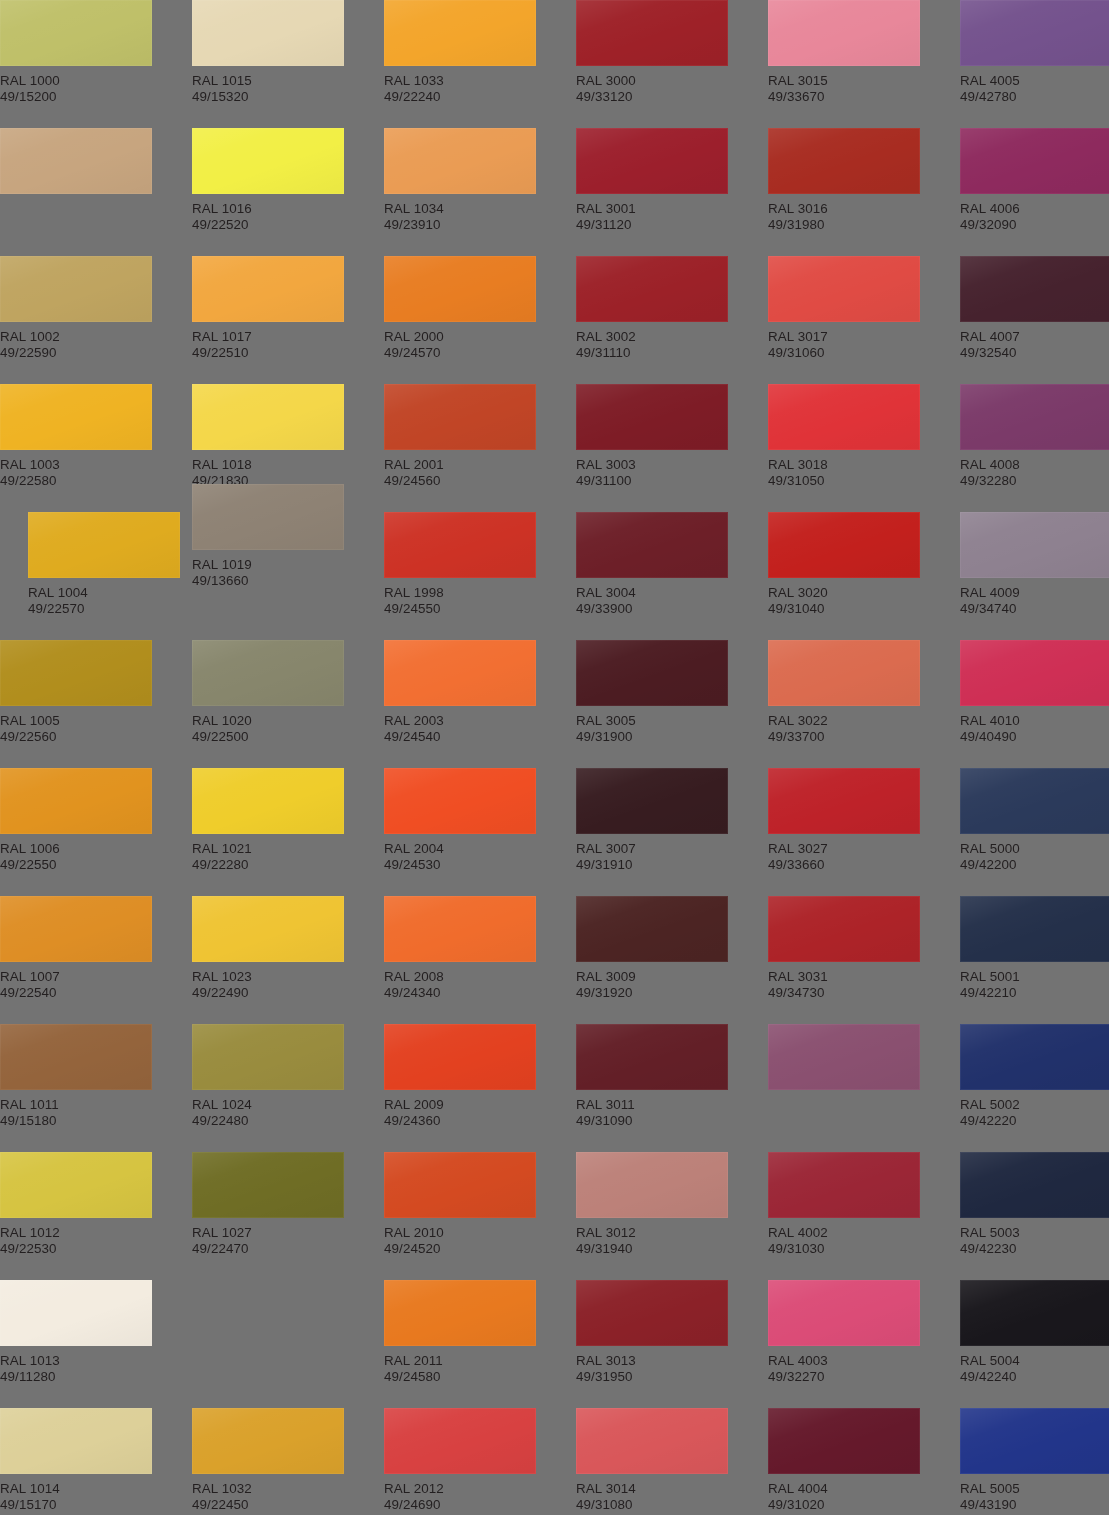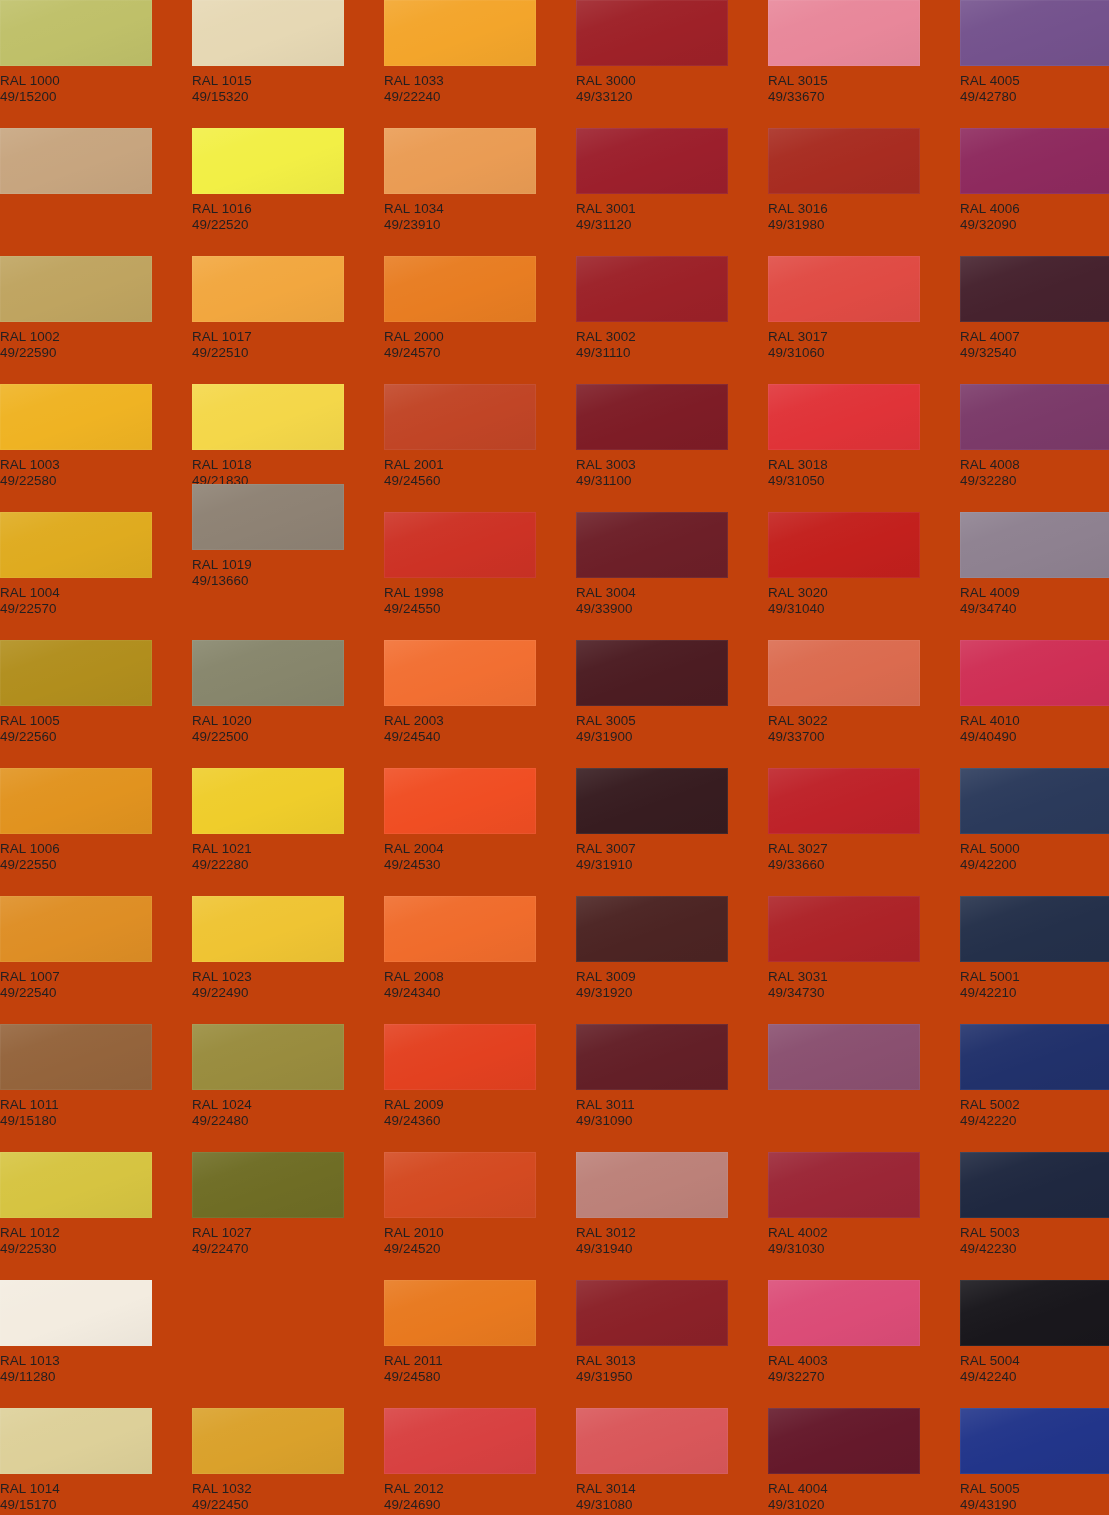--- a/index.html
+++ b/index.html
@@ -10,21 +10,21 @@
   body {
     width: 1109px;
     height: 1515px;
     font-family: "Liberation Sans", sans-serif;
     overflow: hidden;
   }
   #chart {
     position: relative;
     width: 1109px;
     height: 1515px;
-    background: #c2410c;
+    background: #737373;
   }
   .swatch-cell {
     position: absolute;
     width: 190px;
   }
   .swatch-chip {
     width: 152px;
     height: 66px;
     position: relative;
     overflow: hidden;
@@ -287,21 +287,21 @@
     <div class="swatch-cell" style="left: 960px; top: 384px;">
       <div class="swatch-chip" style="background: rgb(123, 58, 105); width: 152px; height: 66px;">
         <div class="gloss"></div>
         <div class="edge"></div>
       </div>
       <div class="swatch-labels">
         <span class="swatch-name">RAL 4008</span>
         <span class="swatch-code">49/32280</span>
       </div>
     </div>
-    <div class="swatch-cell" style="left: 0px; top: 512px;">
+    <div class="swatch-cell" style="left: 0px; top: 512px; padding-left: 28px;">
       <div class="swatch-chip" style="background: rgb(223, 171, 31); width: 152px; height: 66px;">
         <div class="gloss"></div>
         <div class="edge"></div>
       </div>
       <div class="swatch-labels">
         <span class="swatch-name">RAL 1004</span>
         <span class="swatch-code">49/22570</span>
       </div>
     </div>
     <div class="swatch-cell" style="left: 192px; top: 484px;">

